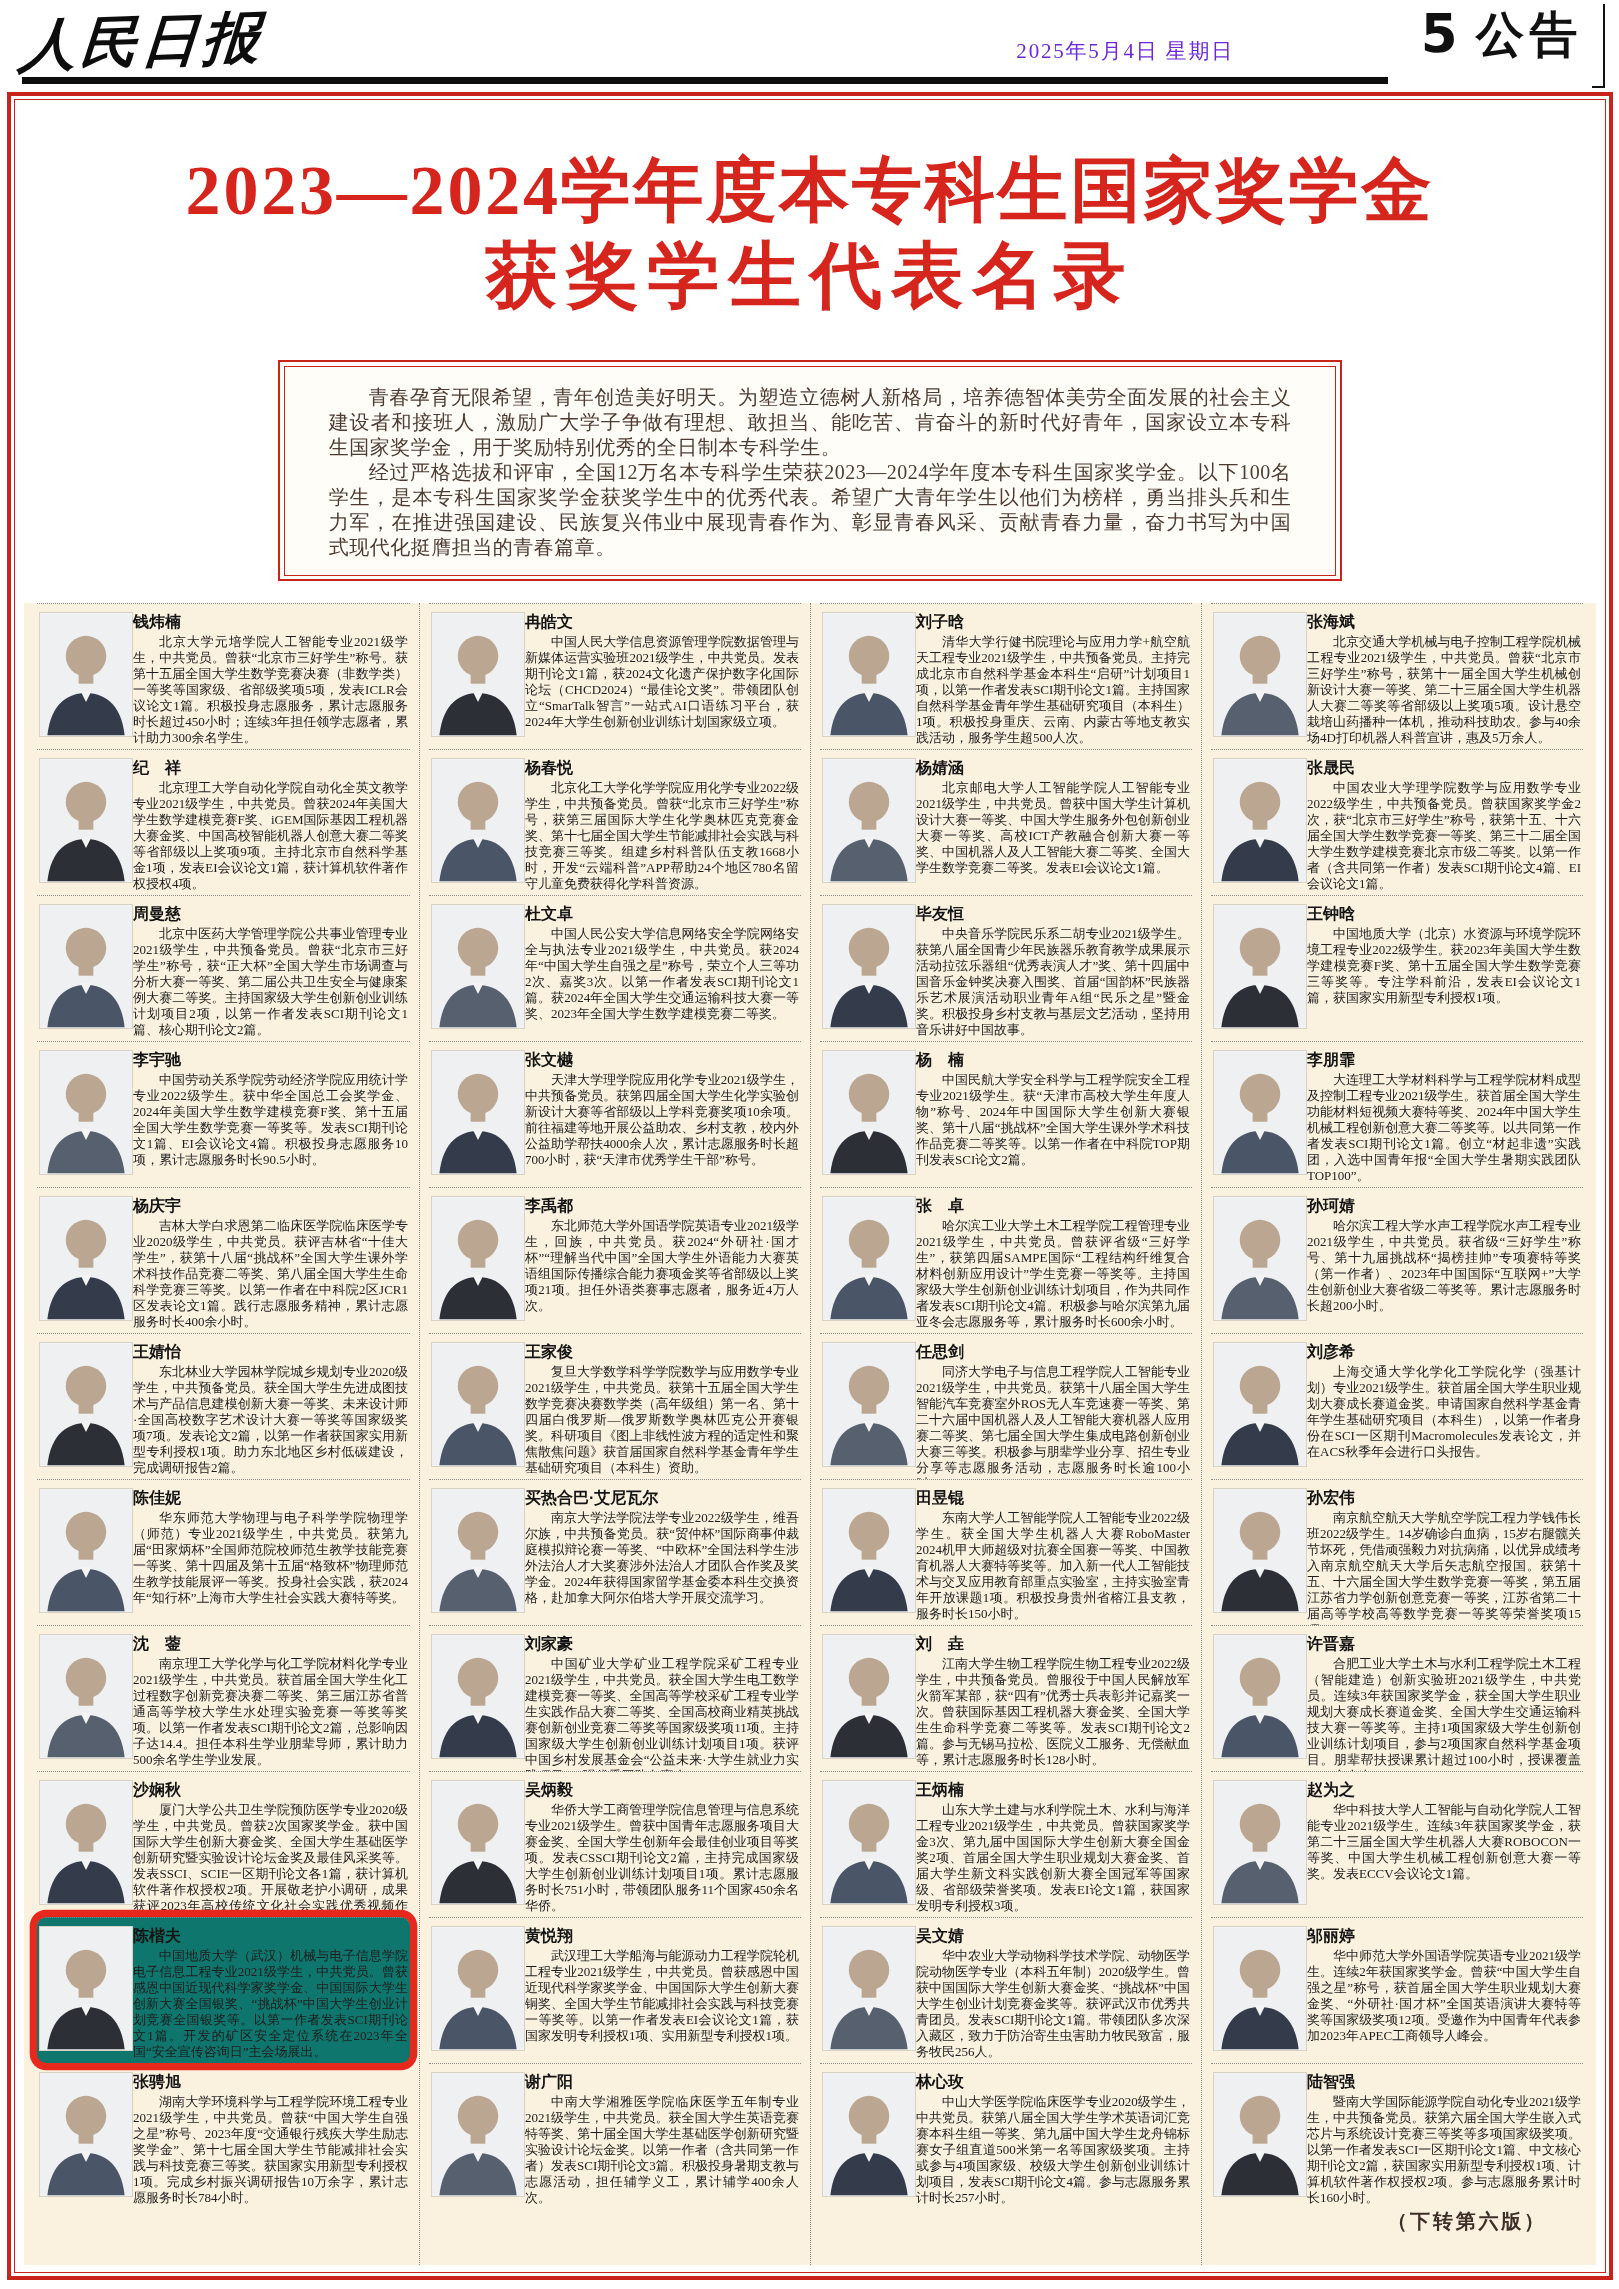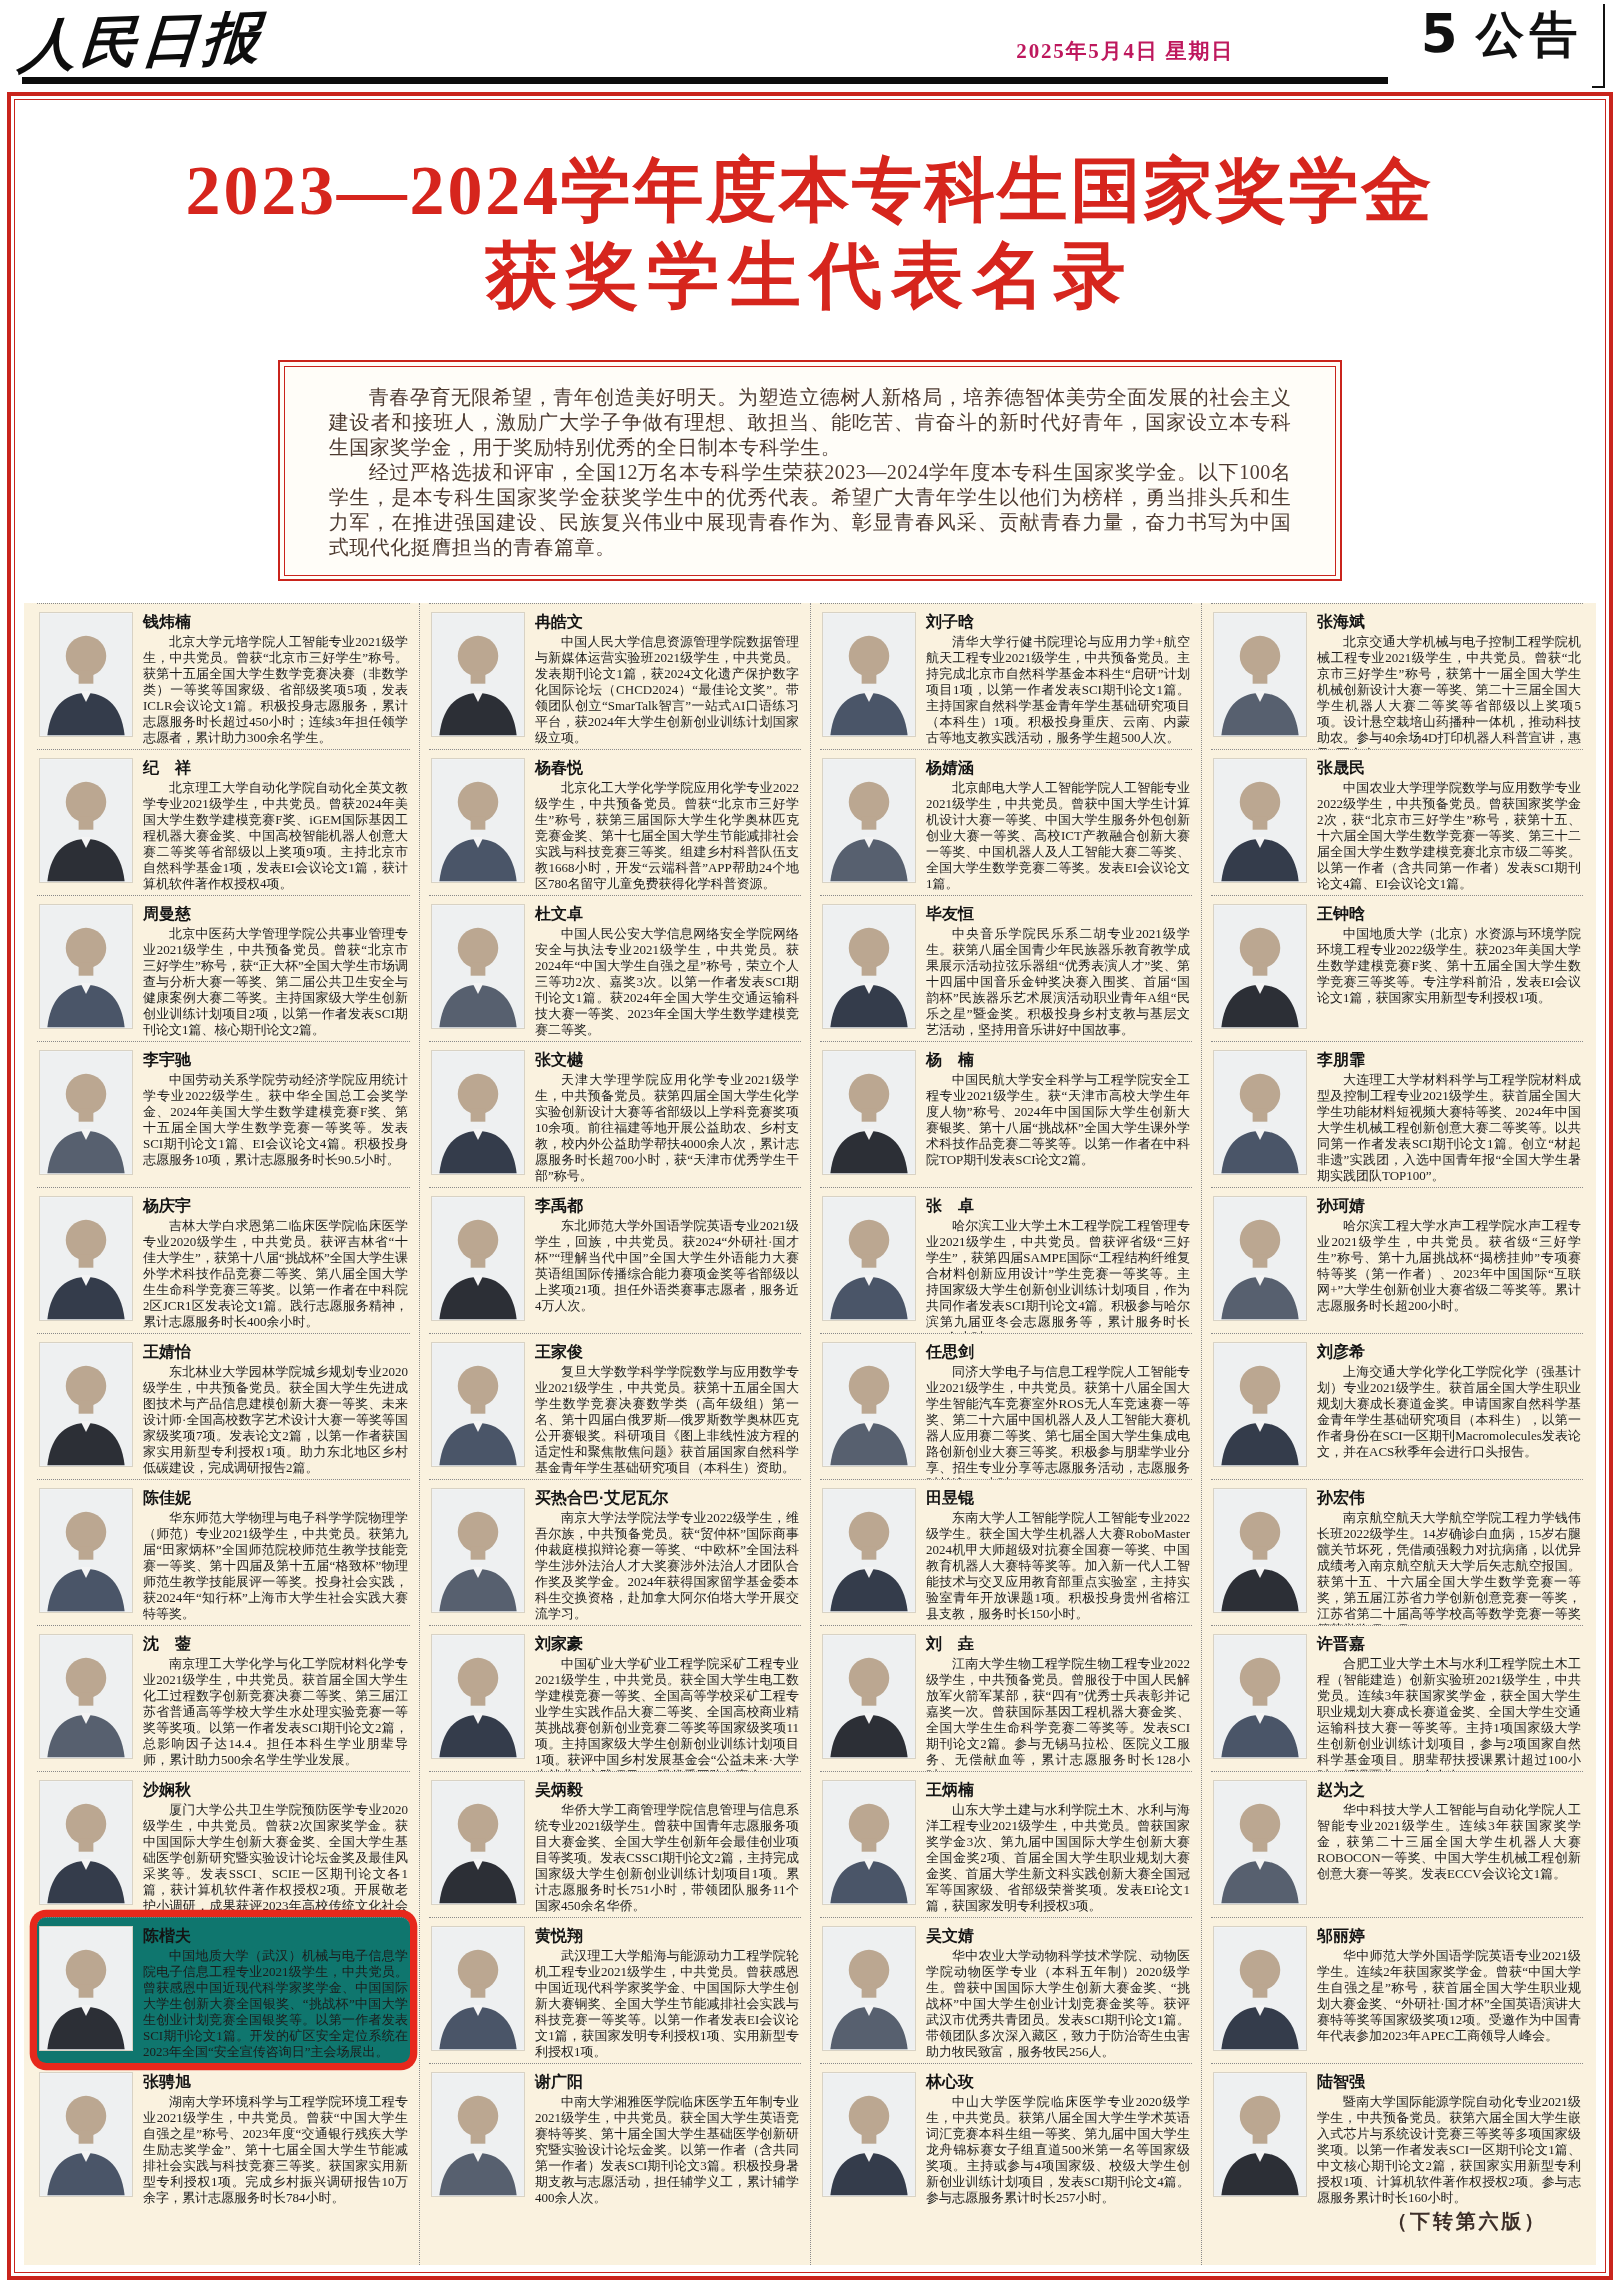--- a/index.html
+++ b/index.html
@@ -1,21 +1,21 @@
 <!DOCTYPE html>
 <html style="font-size:14.7px"><head>
 <meta charset="utf-8">
 <style>
   * { margin:0; padding:0; box-sizing:border-box; }
   html,body { width:1620px; height:2289px; background:#ffffff; font-family:"Liberation Serif", serif; position:relative; overflow:hidden; }
 
   
   .paper-header { position:absolute; top:0; left:0; width:100%; height:88px; }
   .brand { position:absolute; left:20px; top:3.7px; font-size:57px; font-weight:900; font-style:italic; transform:skewX(-6deg) rotate(-2deg); color:#0d0d0d; letter-spacing:3.7px; }
-  .dateline { position:absolute; right:386px; top:37px; font-size:21px; font-weight:bold; color:#be185d; letter-spacing:1.8px; }
+  .dateline { position:absolute; right:386px; top:37px; font-size:21px; font-weight:normal; color:#6d28d9; letter-spacing:1.8px; }
   .pageno-wrap { position:absolute; right:37px; top:7.3px; display:flex; align-items:flex-end; gap:18.4px; }
   .pageno { font-size:53px; font-weight:bold; color:#111; font-family:"DejaVu Sans", sans-serif; line-height:1; }
   .section { font-size:48px; font-weight:900; color:#111; line-height:1.05; letter-spacing:5.5px; }
   .corner-rule { position:absolute; right:14.7px; top:3.7px; height:84px; width:13px; border-right:2.8px solid #111; border-bottom:2.8px solid #111; }
   .header-bar { position:absolute; top:77px; left:22px; width:1366px; height:7.3px; background:#0d0d0d; }
 
   
   .frame-outer { position:absolute; top:92px; left:7.3px; right:7.3px; bottom:9.2px; border:4.6px solid #c9241c; background:#fff; }
   .frame-inner { position:absolute; inset:2.8px; border:1.8px solid #c9241c; display:flex; flex-direction:column; }
 
@@ -25,21 +25,21 @@
 
   
   .intro-box { width:1064px; margin:39px auto 0 auto; border:2.8px solid #c9241c; padding:3.7px; background:#fffdf8; }
   .intro-box-inner { border:0.9px solid #c9241c; padding:18.4px 44px 14.7px 44px; }
   .intro-box p { font-size:20px; line-height:25px; color:#4d3a30; text-indent:2em; text-align:justify; letter-spacing:0.5px; }
 
   
   .grid-wrap { flex:1; margin:22px 9.2px 7.3px 9.2px; background:#faf2df; display:flex; padding:0 3.7px; position:relative; }
   .col { width:25%; padding:0 9.2px; }
   .col + .col { border-left:0.9px dotted #8a8a8a; }
-  .entry { height:146px; display:flex; gap:10px; padding:7.3px 1.8px 0 1.8px; border-top:0.9px dotted #8a8a8a; overflow:hidden; position:relative; }
+  .entry { height:146px; display:flex; padding:7.3px 1.8px 0 1.8px; border-top:0.9px dotted #8a8a8a; overflow:hidden; position:relative; }
   .entry.highlighted { box-shadow:0 0 0 7.3px #e7281c; border-radius:9.2px; z-index:5; background:#0f766e; }
   .photo { flex:0 0 94px; height:125px; background:#f3f4f5; border:0.9px solid #d8d2c4; overflow:hidden; }
   .photo svg { display:block; width:100%; height:100%; }
   .txt { flex:1; min-width:0; }
   .sname { font-family:"Liberation Sans", sans-serif; font-weight:bold; font-size:16px; color:#141414; line-height:1.25; margin-bottom:1.8px; }
   .bio { font-size:13px; line-height:16px; color:#1c1c1c; text-align:justify; text-indent:2em; }
 
   
   .continuation { position:absolute; right:58px; bottom:37px; font-size:20px; font-weight:bold; color:#3d2e28; letter-spacing:2.8px; }
 </style>

